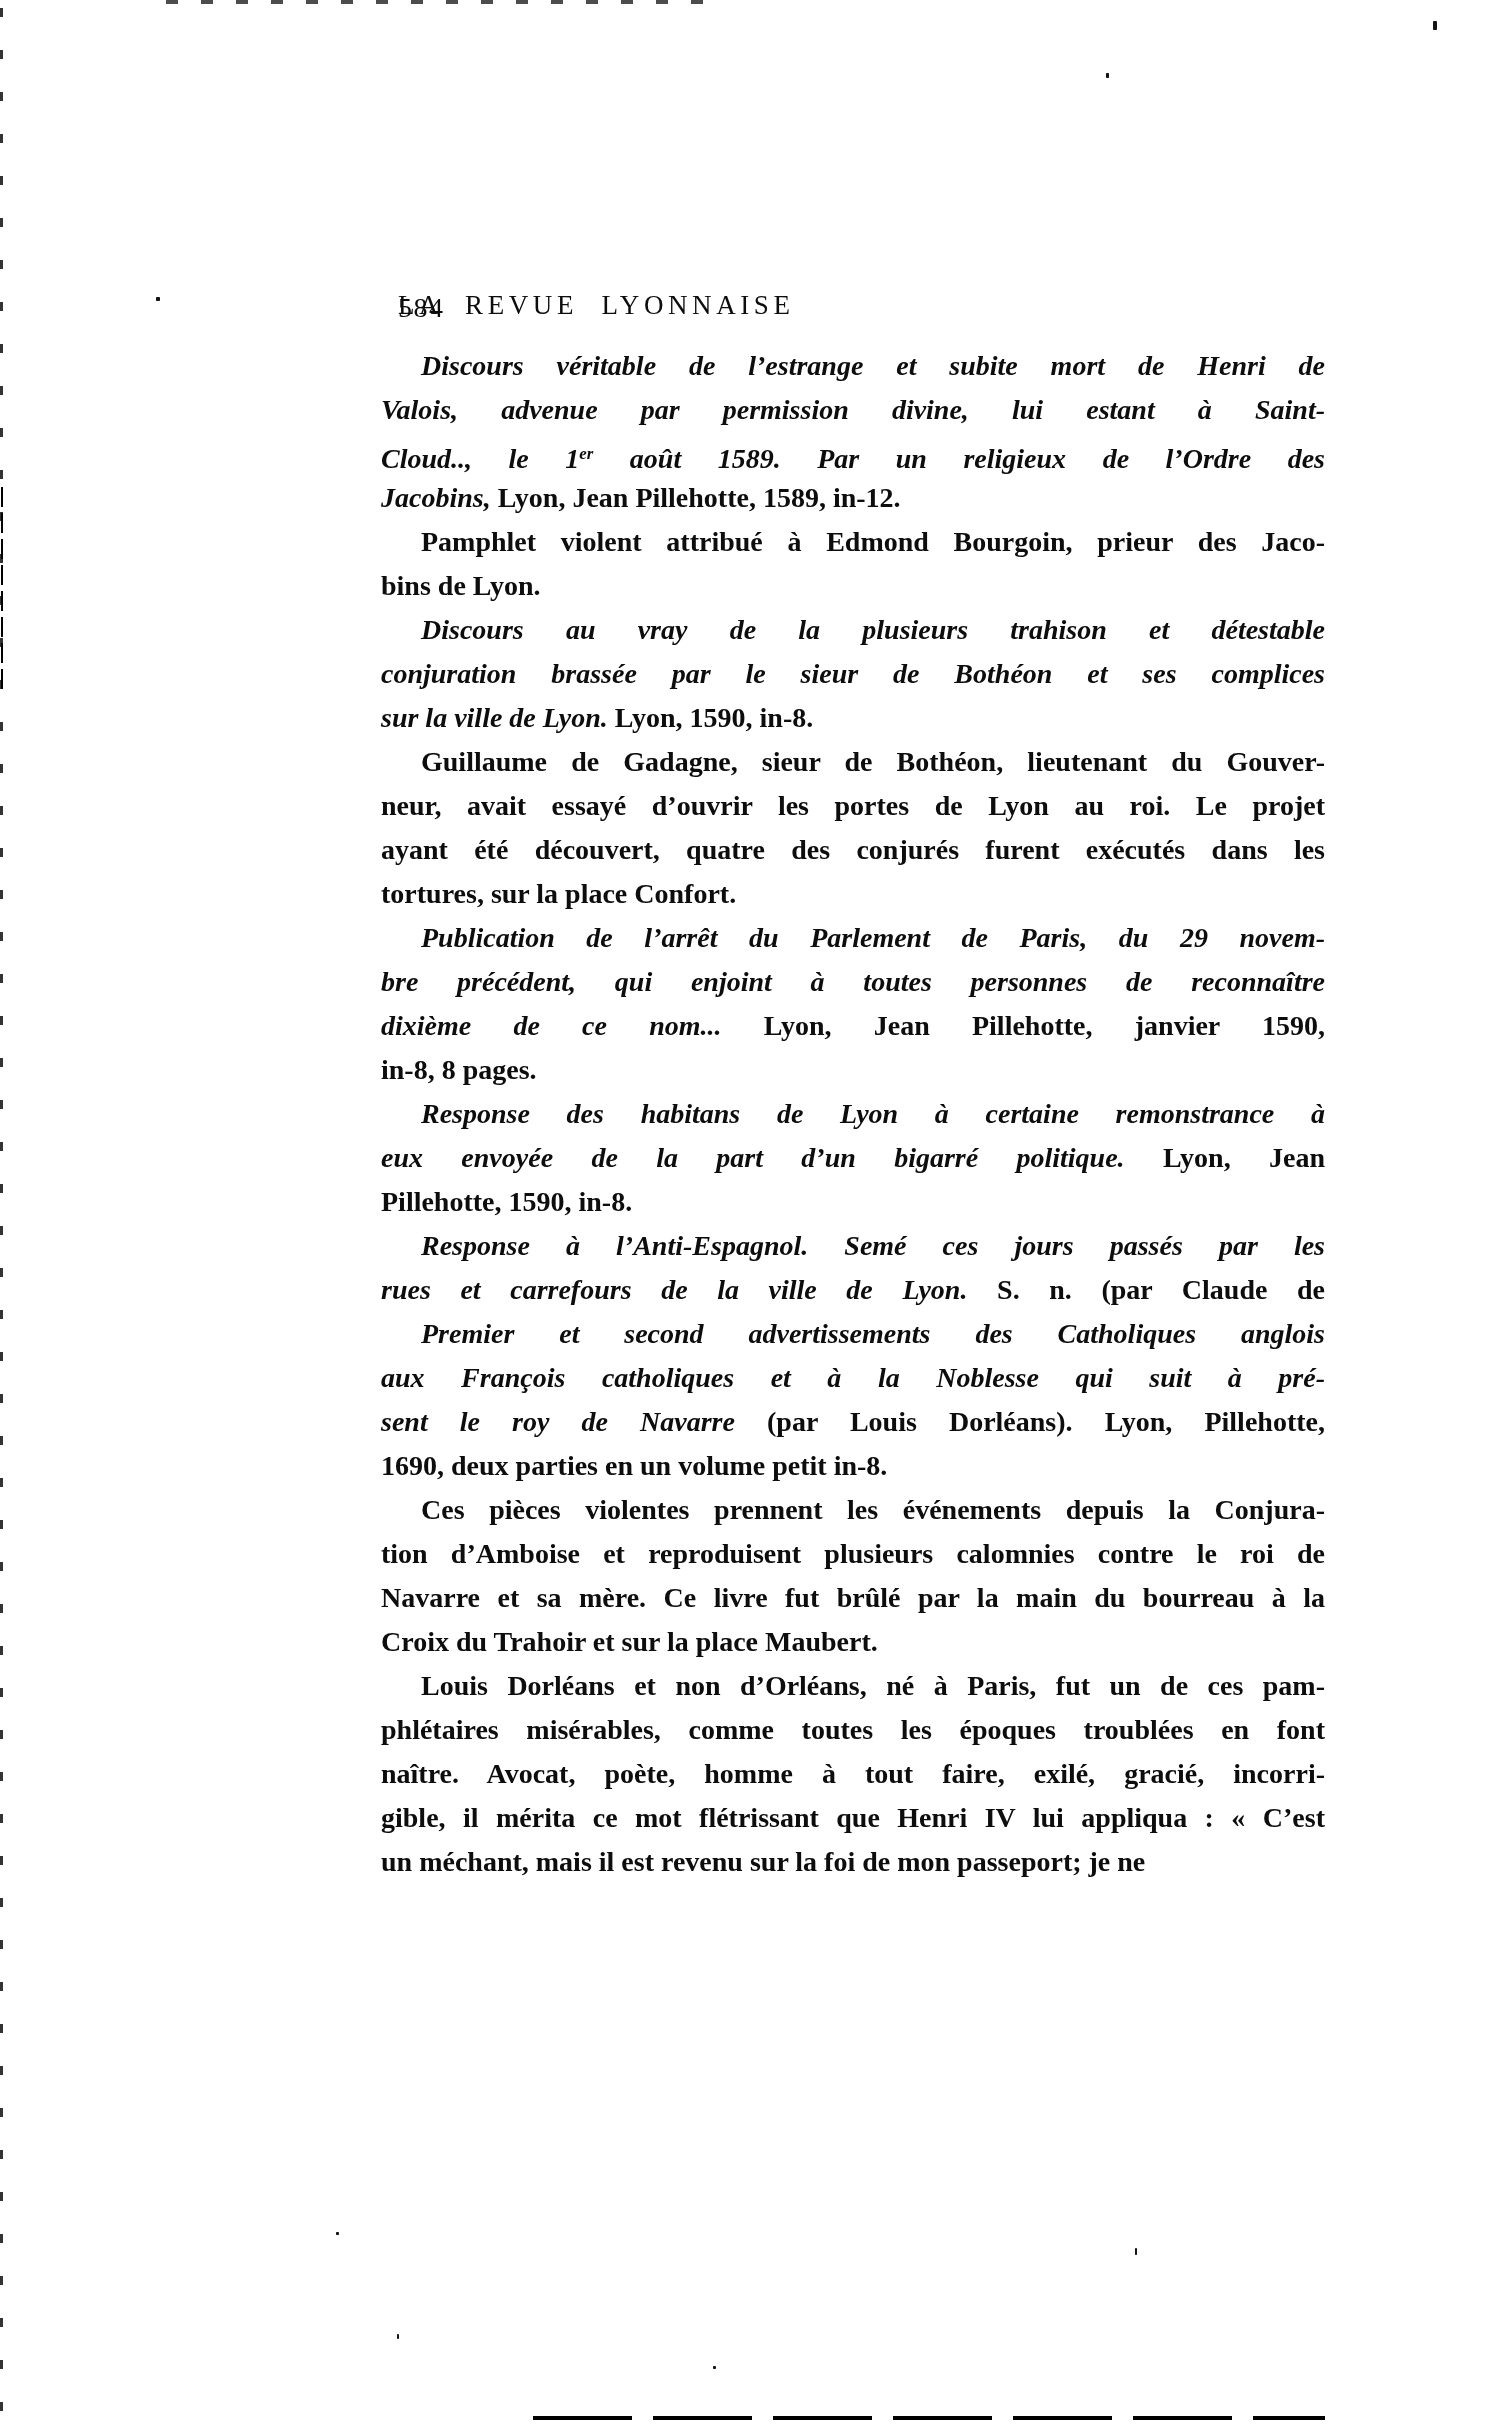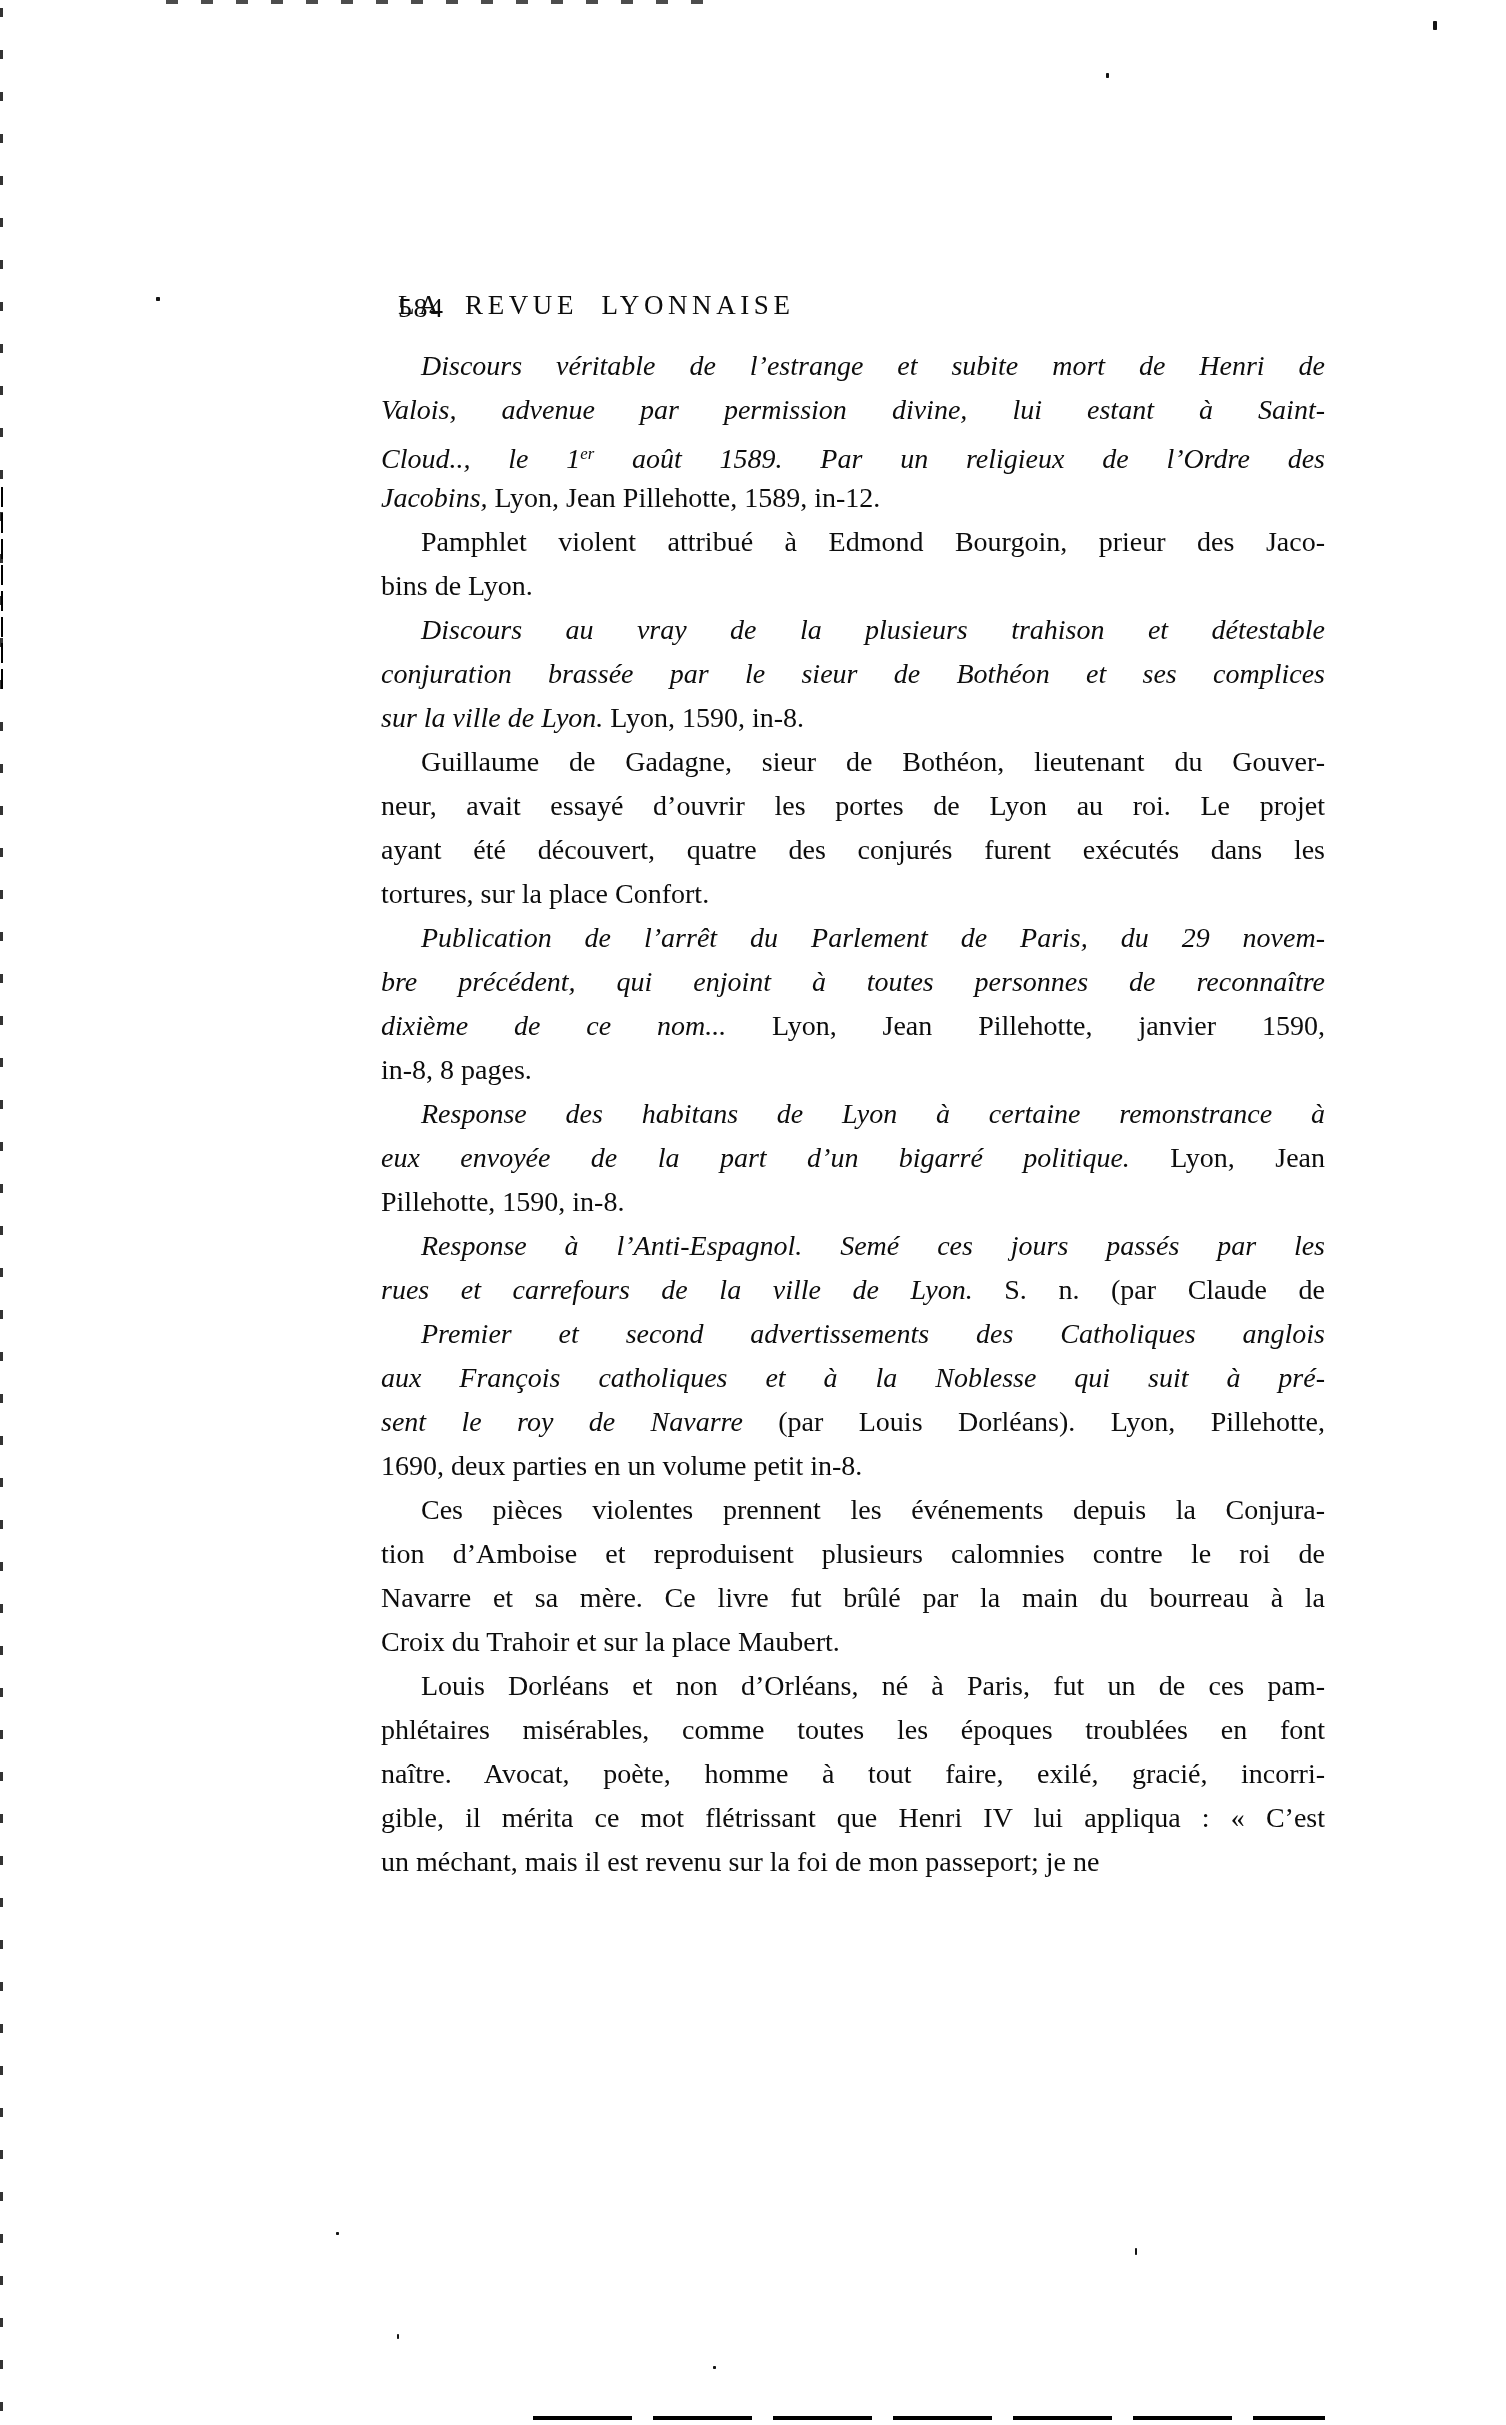--- a/index.html
+++ b/index.html
@@ -16,21 +16,21 @@
   
   .header { position: absolute; left: 398px; top: 290px; width: 944px; height: 38px; }
   .pagenum { position: absolute; left: 0; top: 2.3px; font-size: 28px; letter-spacing: 1.5px; }
   .title {
     display: block; text-align: left;
     font-size: 27px; letter-spacing: 4.6px; word-spacing: 12px;
   }
 
   
   .bodytext { position: absolute; left: 381px; top: 344px; width: 944px; }
-  .para { margin: 0; padding: 0; }
+  .para { margin: 0; padding: 0; font-weight: bold; }
   .line {
     height: 44px; line-height: 44px; font-size: 28px;
     text-align: justify; text-align-last: justify;
     white-space: normal;
   }
   .line.last { text-align-last: left; }
   .line.indent { text-indent: 40px; }
   .seg-italic { font-style: italic; }
   .seg-roman { font-style: normal; }
   .seg-sup { font-style: italic; font-size: 0.6em; vertical-align: 0.55em; }

